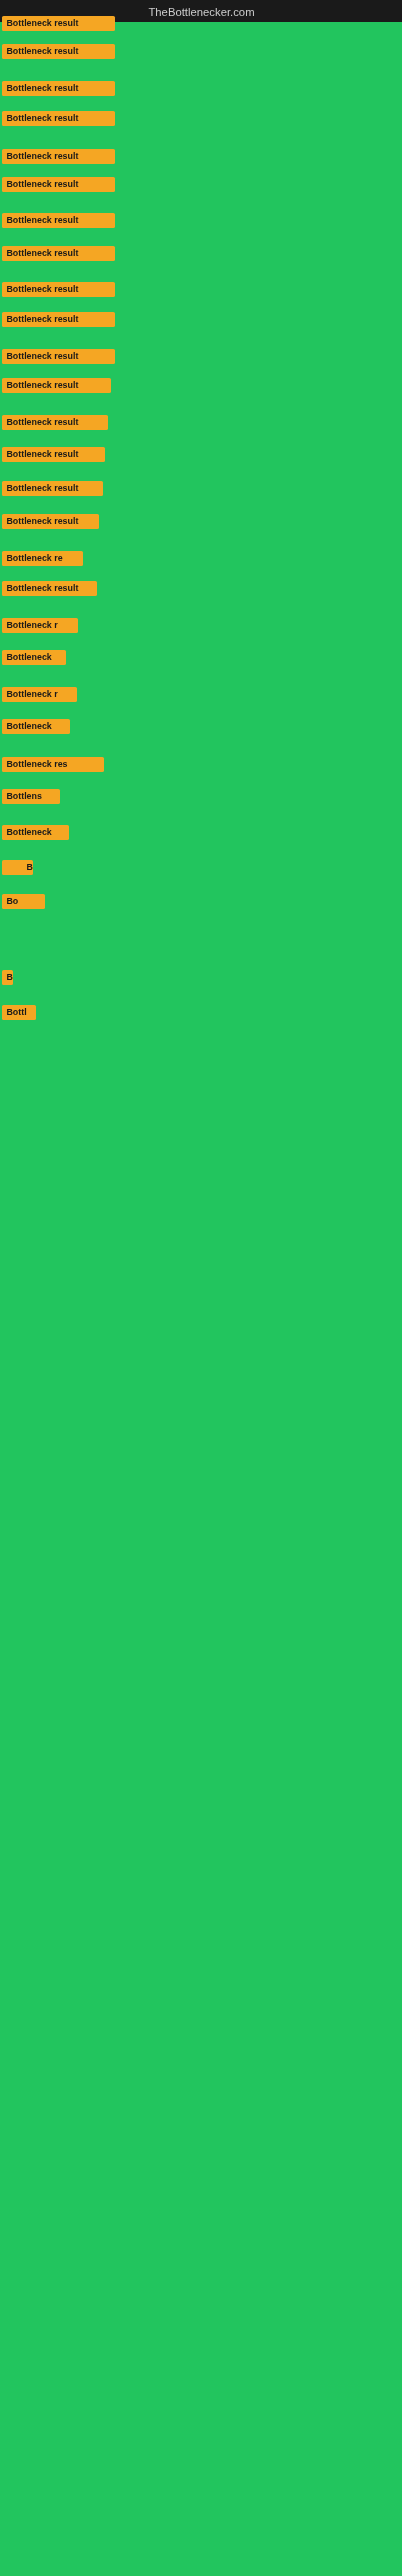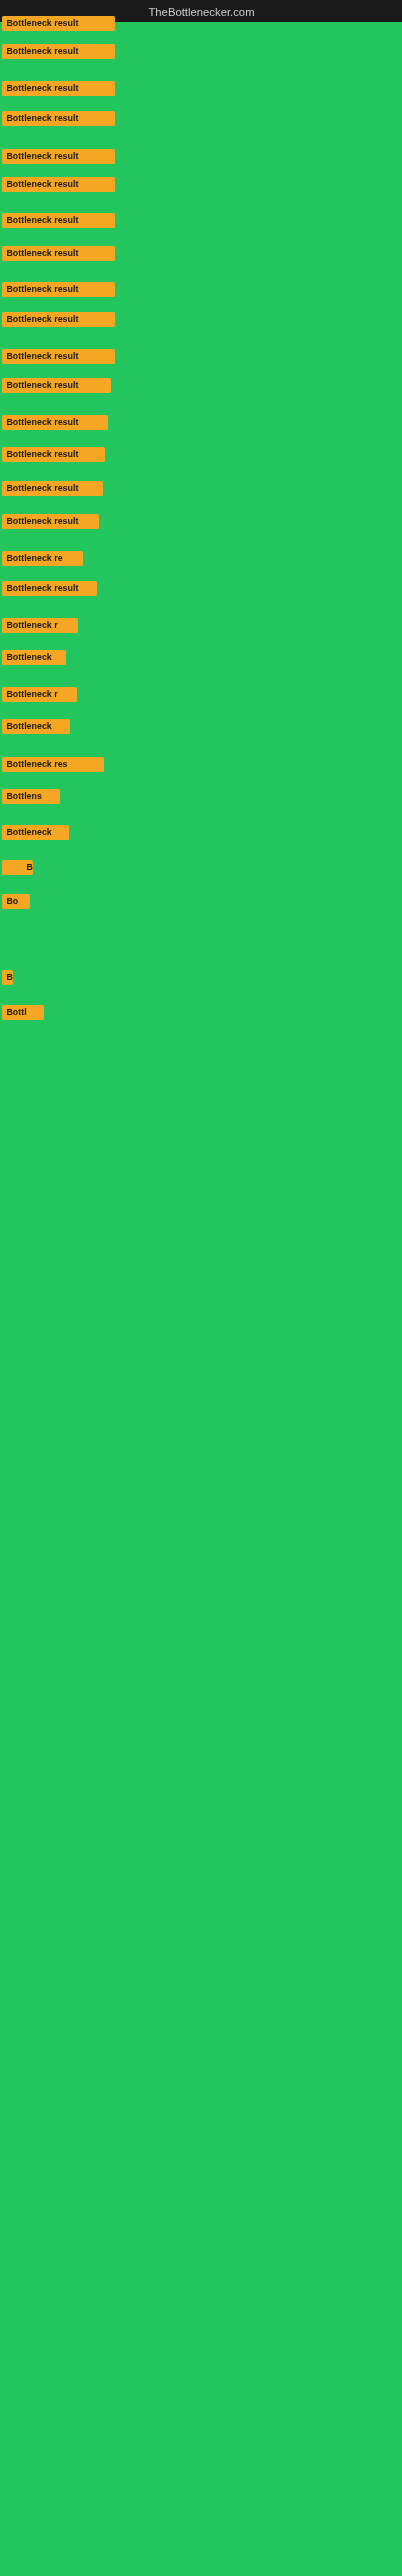--- a/index.html
+++ b/index.html
@@ -57,17 +57,17 @@
     <div style="position: absolute; top: 551px; left: 1.6px;"><div class="bottleneck-badge" style="width: 81px;">Bottleneck re</div></div>
     <div style="position: absolute; top: 581px; left: 1.6px;"><div class="bottleneck-badge" style="width: 95px;">Bottleneck result</div></div>
     <div style="position: absolute; top: 618px; left: 1.6px;"><div class="bottleneck-badge" style="width: 76px;">Bottleneck r</div></div>
     <div style="position: absolute; top: 650px; left: 1.6px;"><div class="bottleneck-badge" style="width: 64px;">Bottleneck</div></div>
     <div style="position: absolute; top: 687px; left: 1.6px;"><div class="bottleneck-badge" style="width: 75px;">Bottleneck r</div></div>
     <div style="position: absolute; top: 719px; left: 1.6px;"><div class="bottleneck-badge" style="width: 68px;">Bottleneck</div></div>
     <div style="position: absolute; top: 757px; left: 1.6px;"><div class="bottleneck-badge" style="width: 102px;">Bottleneck res</div></div>
     <div style="position: absolute; top: 789px; left: 1.6px;"><div class="bottleneck-badge" style="width: 58px;">Bottlens</div></div>
     <div style="position: absolute; top: 825px; left: 1.6px;"><div class="bottleneck-badge" style="width: 67px;">Bottleneck</div></div>
     <div style="position: absolute; top: 860px; left: 1.6px;"><div class="bottleneck-badge" style="width: 31px; padding-left: 25px;">Bot</div></div>
-    <div style="position: absolute; top: 894px; left: 1.6px;"><div class="bottleneck-badge" style="width: 28px;">Bo</div></div>
+    <div style="position: absolute; top: 894px; left: 1.6px;"><div class="bottleneck-badge" style="width: 43px;">Bo</div></div>
     <div style="position: absolute; top: 970px; left: 1.6px;"><div class="bottleneck-badge" style="width: 11.3px;">B</div></div>
-    <div style="position: absolute; top: 1005px; left: 1.6px;"><div class="bottleneck-badge" style="width: 42px;">Bottl</div></div>
+    <div style="position: absolute; top: 1005px; left: 1.6px;"><div class="bottleneck-badge" style="width: 34px;">Bottl</div></div>
   </div>
 
 
 </body></html>

